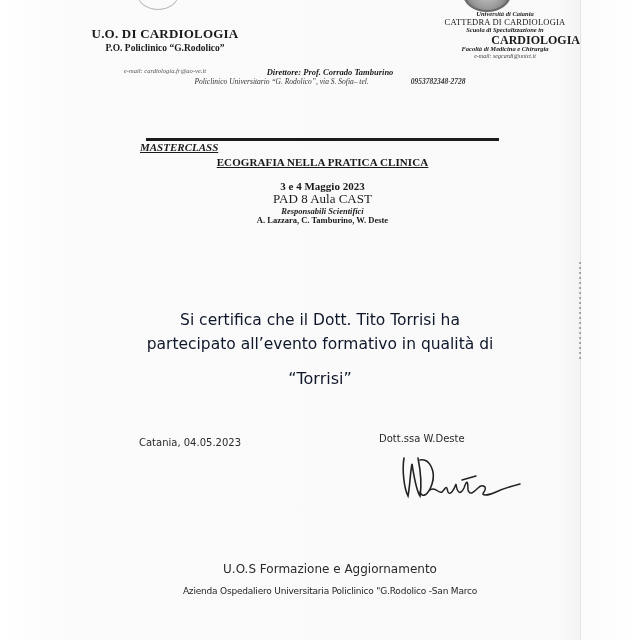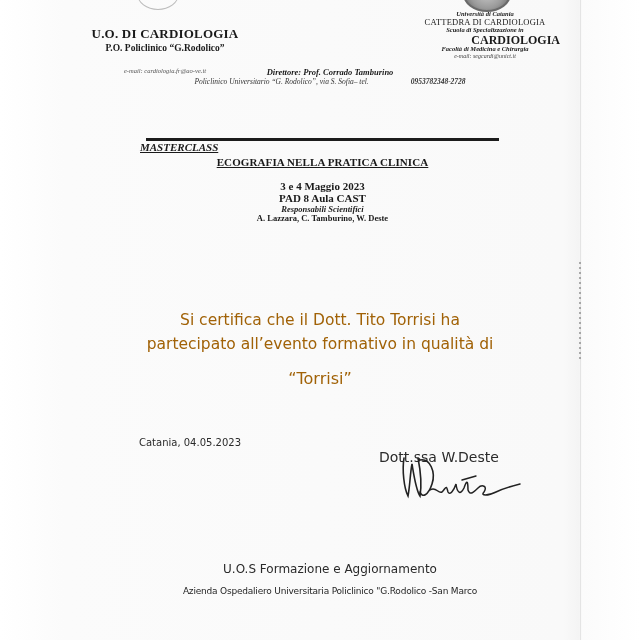--- a/index.html
+++ b/index.html
@@ -34,21 +34,21 @@
     .left-head .l1 { font-weight: bold; font-size: 13px; letter-spacing: .2px; }
     .left-head .l2 { font-weight: bold; font-size: 9.5px; margin-top: 1px; }
     .left-head .l3 { font-style: italic; font-size: 6.5px; color: #555; margin-top: 14px; }
 
     
     .logo-right {
       position: absolute; left: 463px; top: -24px; width: 44px; height: 32px;
       border: 2px solid #6a6a6a; border-radius: 50%;
       background: radial-gradient(circle at 50% 40%, #cfcfcf 0%, #9a9a9a 60%, #5a5a5a 100%);
     }
-    .right-head { left: 410px; width: 150px; top: 11px; text-align: center; line-height: 1.05; }
+    .right-head { left: 430px; width: 150px; top: 11px; text-align: center; line-height: 1.05; }
     .right-head .r1 { font-style: italic; font-weight: bold; font-size: 6.5px; }
     .right-head .r2 { font-size: 8.5px; letter-spacing: .2px; }
     .right-head .r3 { font-style: italic; font-weight: bold; font-size: 6.5px; }
     .right-head .r4 { font-weight: bold; font-size: 12px; text-align: right; }
     .right-head .r5 { font-style: italic; font-weight: bold; font-size: 6.5px; }
     .right-head .r6 { font-style: italic; font-size: 6px; color: #444; }
 
     .director { left: 180px; width: 300px; top: 68px; text-align: center; line-height: 1.15; }
     .director .d1 { font-style: italic; font-weight: bold; font-size: 8.5px; }
     .director .d2 { font-style: italic; font-size: 7.5px; color: #333; }
@@ -61,31 +61,31 @@
     }
 
     .masterclass { left: 140px; width: 365px; top: 141px; 
       font-family: Liberation Serif, serif; font-style: italic; font-weight: bold;
       font-size: 11px; text-decoration: underline; }
     .course-title { left: 140px; width: 365px; top: 156px; text-align: center;
       font-weight: bold; font-size: 11px; text-decoration: underline; letter-spacing: .1px; }
 
     .event-info { left: 180px; width: 285px; top: 180px; text-align: center; line-height: 1.12; }
     .event-info .e1 { font-weight: bold; font-size: 11px; }
-    .event-info .e2 { font-weight: bold; font-size: 11px; }
+    .event-info .e2 { font-weight: normal; font-size: 13px; }
     .event-info .e3 { font-style: italic; font-weight: bold; font-size: 8.5px; }
     .event-info .e4 { font-weight: bold; font-size: 8.5px; }
 
-    .cert { font-family: "DejaVu Sans", sans-serif; color: #a16207; }
+    .cert { font-family: "DejaVu Sans", sans-serif; color: #0f172a; }
     .cert-line1 { left: 140px; width: 360px; top: 311px; text-align: center; font-size: 15.5px; }
     .cert-line2 { left: 130px; width: 380px; top: 335px; text-align: center; font-size: 15.5px; }
     .cert-role { left: 200px; width: 240px; top: 369px; text-align: center; font-size: 16px; }
 
     .place-date { left: 139px; top: 437px; font-family: "DejaVu Sans", sans-serif; font-size: 10px; color: #2a2a2a; }
-    .signer { left: 379px; top: 433px; font-family: "DejaVu Sans", sans-serif; font-size: 14px; color: #2a2a2a; margin-top: 16px; }
+    .signer { left: 379px; top: 433px; font-family: "DejaVu Sans", sans-serif; font-size: 10px; color: #2a2a2a; }
     .signature { left: 396px; top: 450px; width: 130px; height: 56px; }
 
     .footer1 { left: 140px; width: 380px; top: 562px; text-align: center;
       font-family: "DejaVu Sans", sans-serif; font-size: 12px; color: #2a2a2a; }
     .footer2 { left: 120px; width: 420px; top: 586px; text-align: center;
       font-family: "DejaVu Sans", sans-serif; font-size: 9px; color: #1f1f1f; letter-spacing: -.2px; }
   </style>
 </head>
 <body>
 

